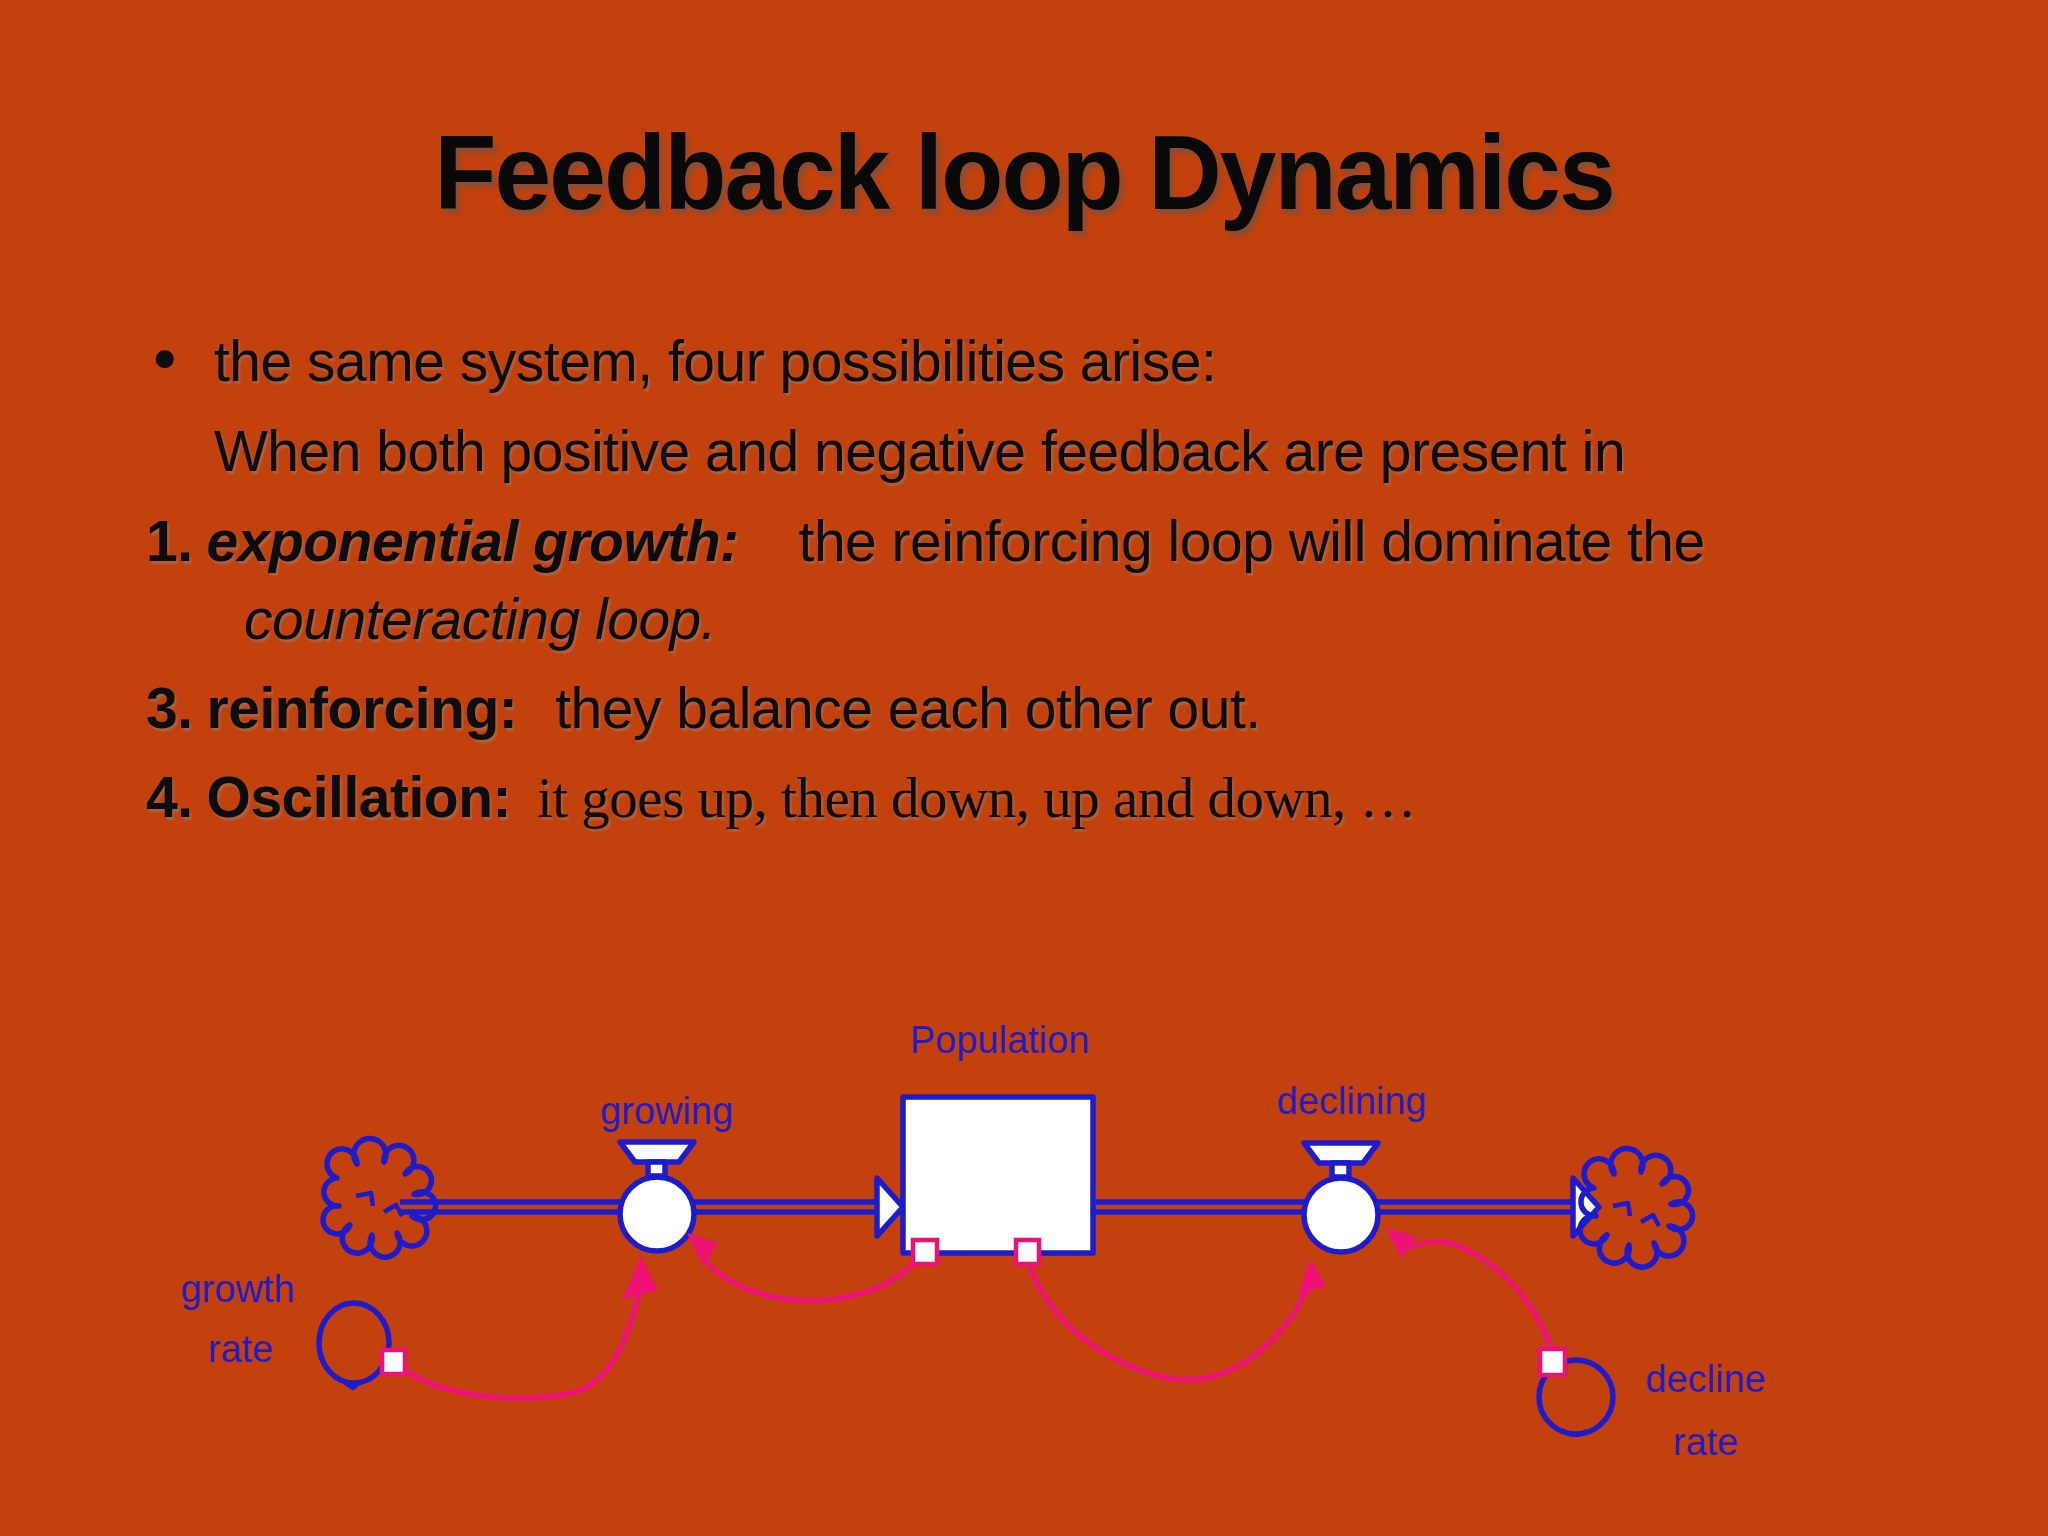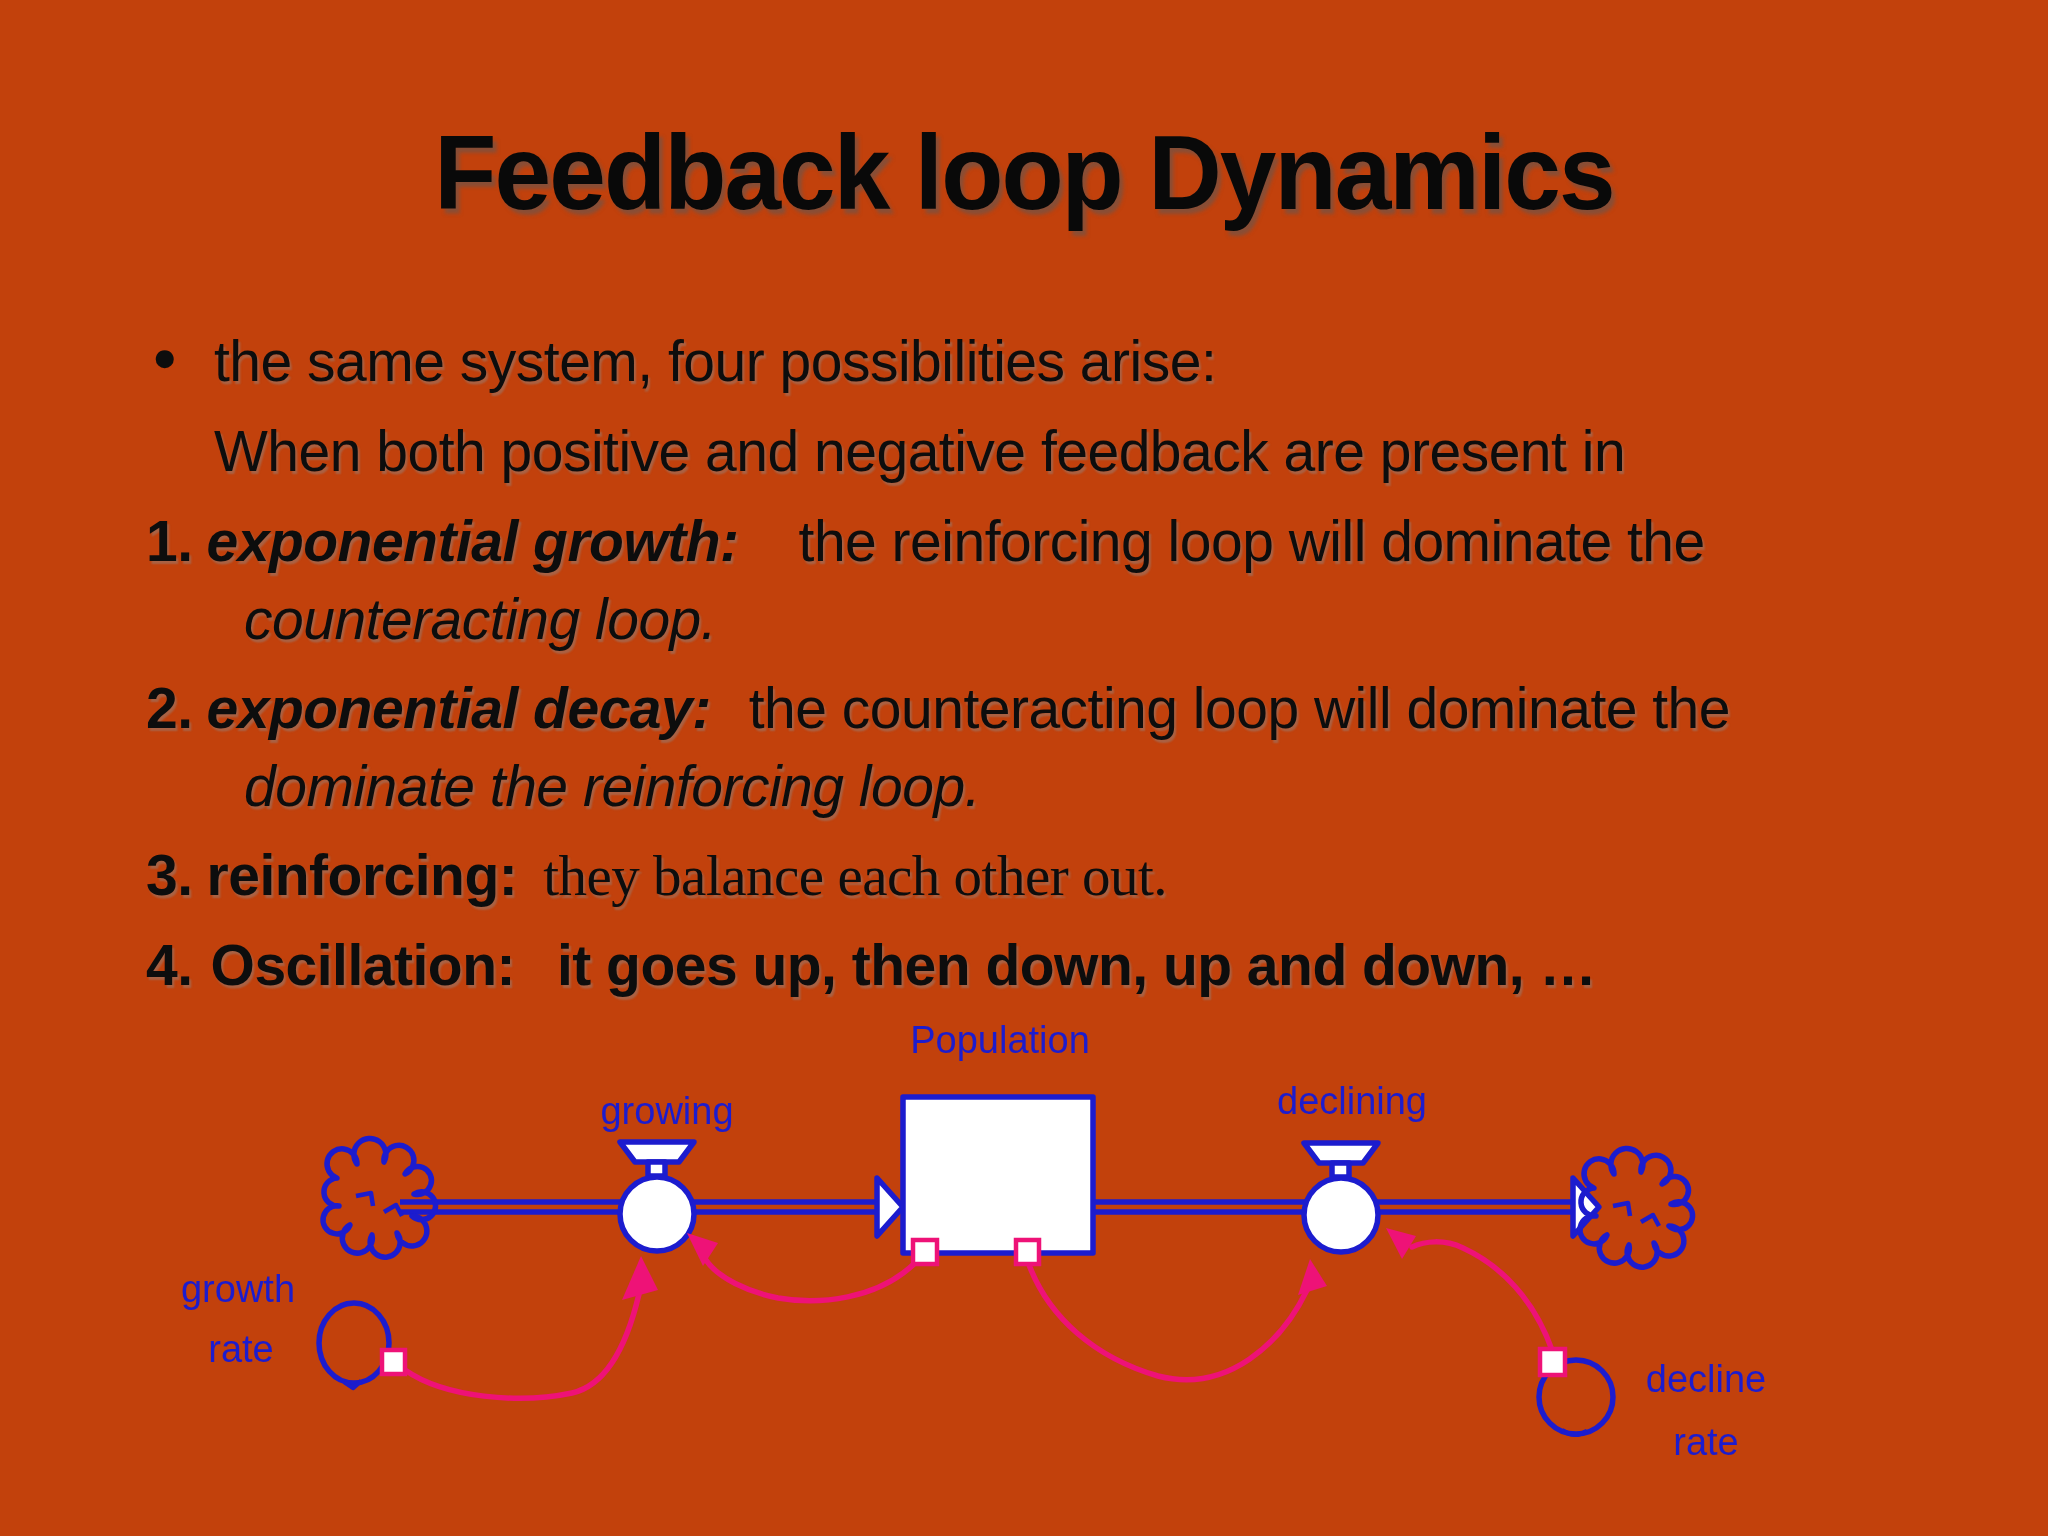--- a/index.html
+++ b/index.html
@@ -61,26 +61,20 @@
     <div>the same system, four possibilities arise:</div>
     <div>When both positive and negative feedback are present in</div>
   </div>
 
   <ol class="points bodytext">
     <li class="point italic-lead">
       <div class="pline1">
         <span class="pnum">1.</span><span class="plead">exponential growth:</span><span class="prest">the reinforcing loop will dominate the</span>
       </div>
       <div class="pline2">counteracting loop.</div>
-    </li>
-    <li class="point italic-lead">
-      <div class="pline1">
-        <span class="pnum">2.</span><span class="plead">exponential decay:</span><span class="prest">the counteracting loop will dominate the</span>
-      </div>
-      <div class="pline2">dominate the reinforcing loop.</div>
     </li>
     <li class="point">
       <div class="pline1">
         <span class="pnum">3.</span><span class="plead">reinforcing:</span><span class="prest">they balance each other out.</span>
       </div>
     </li>
     <li class="point">
       <div class="pline1">
         <span class="pnum">4.</span><span class="plead">Oscillation:</span><span class="prest">it goes up, then down, up and down, …</span>
       </div>

